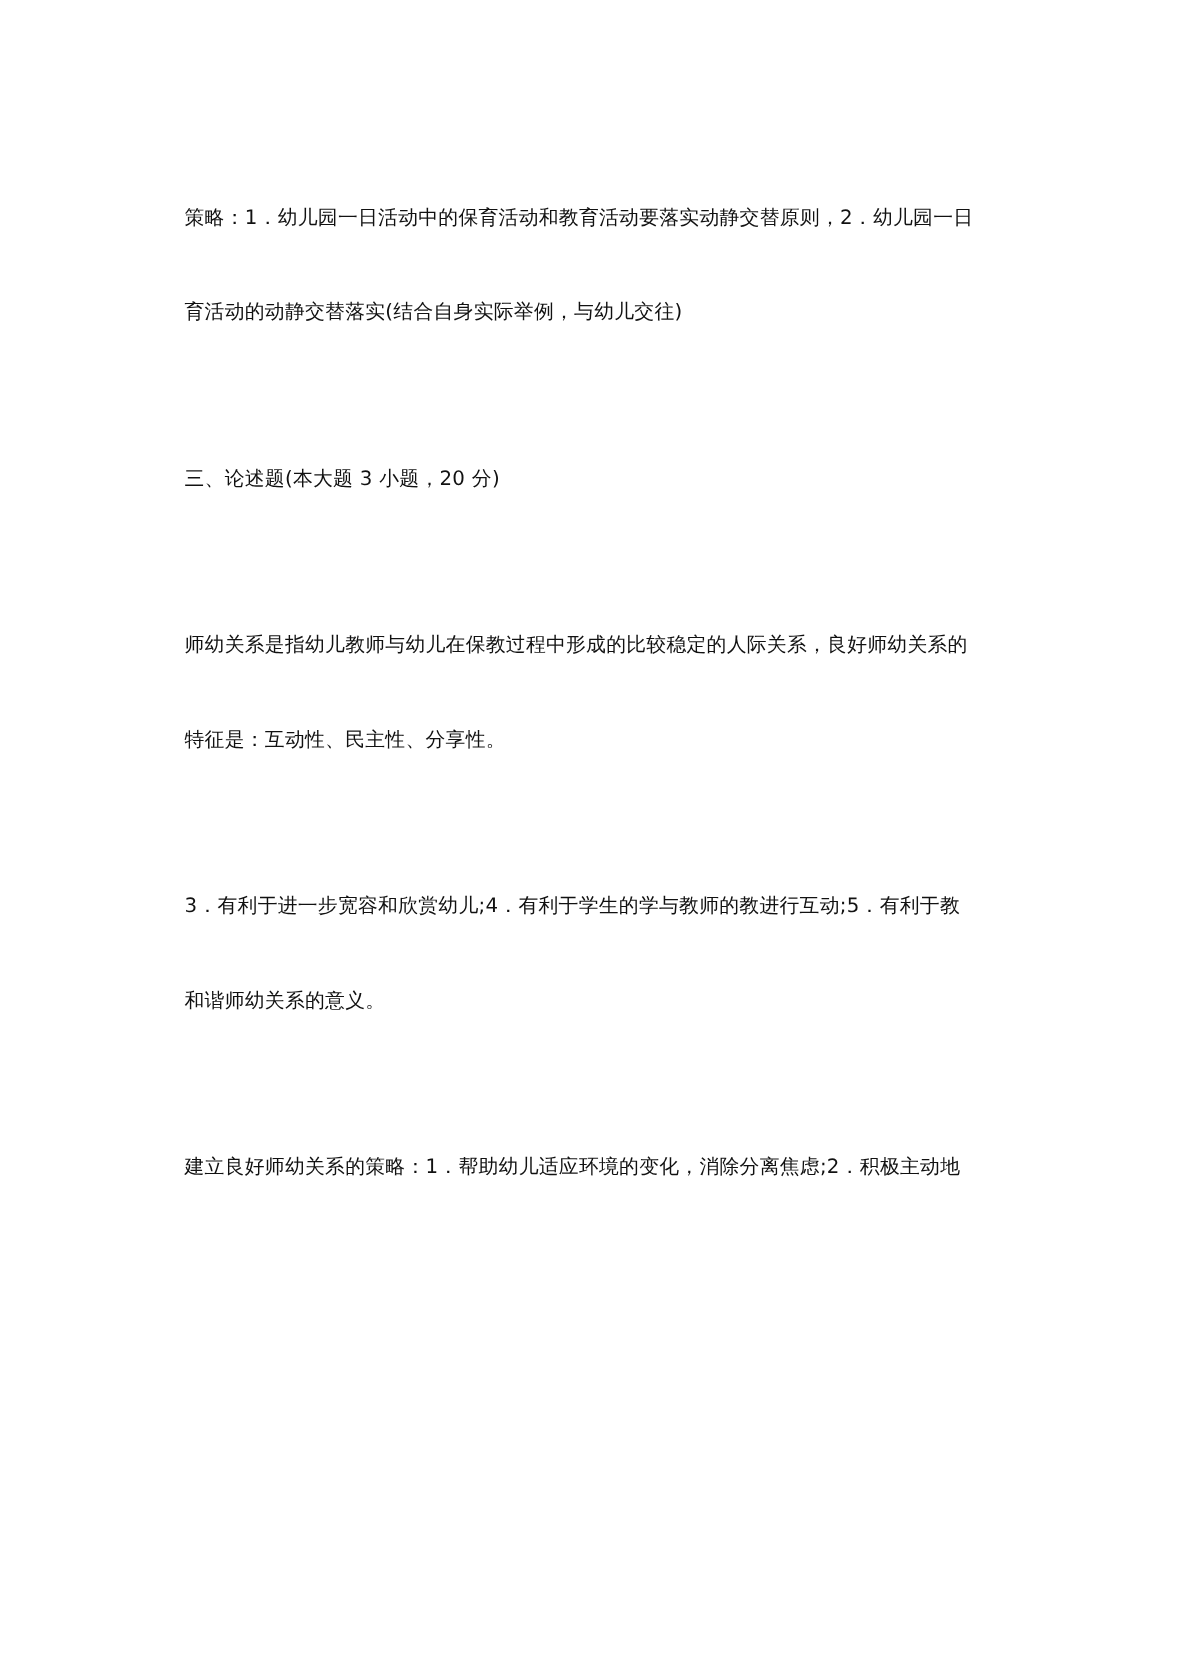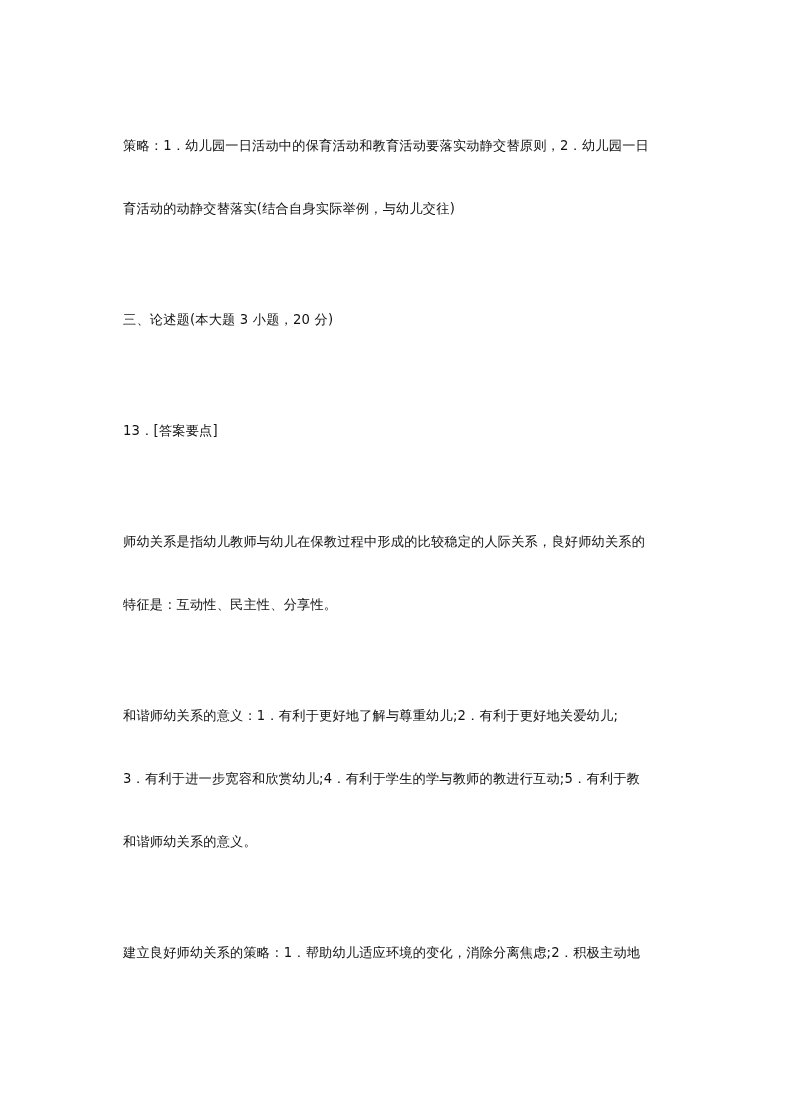--- a/index.html
+++ b/index.html
@@ -39,28 +39,24 @@
 
 <div class="page">
   <p class="para">
     <span class="line">策略：1．幼儿园一日活动中的保育活动和教育活动要落实动静交替原则，2．幼儿园一日</span>
     <span class="line">育活动的动静交替落实(结合自身实际举例，与幼儿交往)</span>
   </p>
   <p class="para">
     <span class="line">三、论述题(本大题 3 小题，20 分)</span>
   </p>
   <p class="para">
-    <span class="line">13．[答案要点]</span>
-  </p>
-  <p class="para">
     <span class="line">师幼关系是指幼儿教师与幼儿在保教过程中形成的比较稳定的人际关系，良好师幼关系的</span>
     <span class="line">特征是：互动性、民主性、分享性。</span>
   </p>
   <p class="para">
-    <span class="line">和谐师幼关系的意义：1．有利于更好地了解与尊重幼儿;2．有利于更好地关爱幼儿;</span>
     <span class="line">3．有利于进一步宽容和欣赏幼儿;4．有利于学生的学与教师的教进行互动;5．有利于教</span>
     <span class="line">和谐师幼关系的意义。</span>
   </p>
   <p class="para">
     <span class="line">建立良好师幼关系的策略：1．帮助幼儿适应环境的变化，消除分离焦虑;2．积极主动地</span>
     
   </p>
 
 </div>
 

